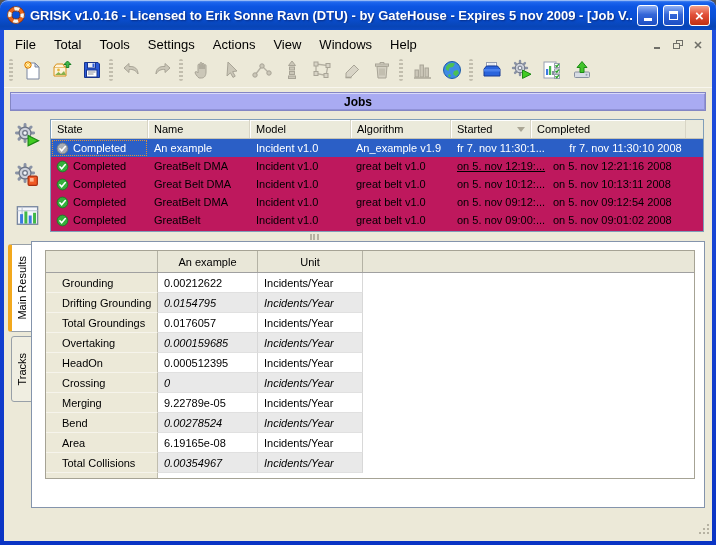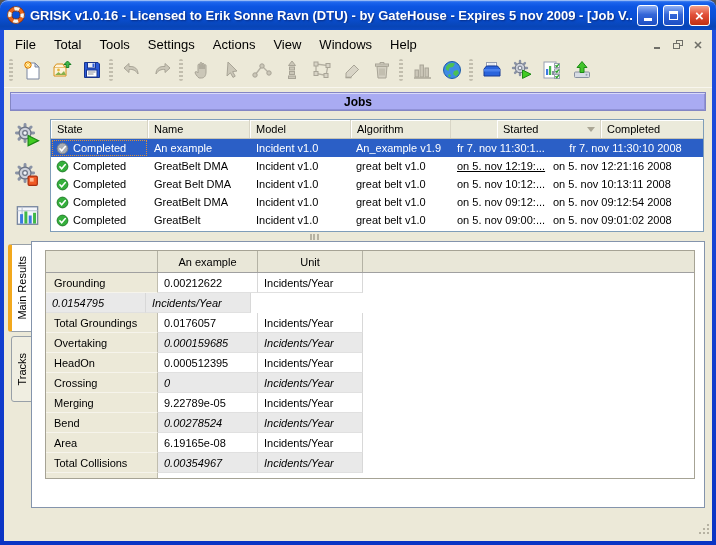--- a/index.html
+++ b/index.html
@@ -54,21 +54,21 @@
   #results-bar { margin-top:2px; }
 
   
   #jobs-area { height:123px; flex:none; display:flex; }
   #side-icons { width:46px; flex:none; display:flex; flex-direction:column; align-items:center;
     padding-top:9px; gap:10px; }
   .side-btn { width:30px; height:30px; display:flex; align-items:center; justify-content:center; background:none; border:0; }
   .side-btn svg { width:27px; height:27px; }
 
   #jobs-table { flex:1; margin:8px 8px 0 0; height:113px; border:1px solid #7f9db9;
-    background:#ffffff; overflow:hidden; font-size:11px; }
+    background:#be185d; overflow:hidden; font-size:11px; }
   #jobs-header { display:flex; height:19px; background:#ebeadb; border-bottom:1px solid #c6c3b4; }
   .jh { flex:none; position:relative; padding:3px 4px 0 6px; white-space:nowrap; overflow:hidden;
     border-right:1px solid #d8d5c6; box-shadow:inset 1px 1px 0 #fff; color:#000; }
   .sort-arrow { position:absolute; right:5px; top:7px; width:0; height:0;
     border-left:4px solid transparent; border-right:4px solid transparent;
     border-top:5px solid #aaa695; }
   .job-row { display:flex; height:18px; }
   .jc { flex:none; display:flex; align-items:center; padding:0 4px 0 6px;
     white-space:nowrap; overflow:hidden; }
   .jc.state { gap:4px; padding-left:5px; }
@@ -89,21 +89,21 @@
 
   #results-panel { flex:1; background:#fff; border:1px solid #8494ac; position:relative; z-index:2; }
   #results-table { position:absolute; left:13px; top:8px; width:650px;
     border:1px solid #a6a395; font-size:11px; background:#fff; }
   #results-header { display:flex; height:22px; background:#e9e7d8; border-bottom:1px solid #a0a0a0; }
   .rh { flex:none; display:flex; align-items:center; justify-content:center;
     border-right:1px solid #b4b2a4; color:#000; }
   .rh-fill { flex:1; }
   .res-row { display:flex; height:20px; }
   .rl { width:112px; flex:none; background:#ece9d8; border-right:1px solid #c0bdae;
-    border-bottom:1px solid #f6f4ec; padding-left:8px; display:flex; align-items:center;text-align:center; }
+    border-bottom:1px solid #f6f4ec; padding-left:16px; display:flex; align-items:center;text-align:center; }
   .rv { width:100px; flex:none; padding-left:6px; border-right:1px solid #d8d8d8;
     border-bottom:1px solid #e0e0e0; display:flex; align-items:center; }
   .ru { width:105px; flex:none; padding-left:6px; border-right:1px solid #d8d8d8;
     border-bottom:1px solid #e0e0e0; display:flex; align-items:center; }
   .res-row.even .rv, .res-row.even .ru { background:#e9e9e9;font-style:italic; }
   .res-fill { flex:1; background:#fff; }
   .res-strip { display:flex; height:5px; }
   .res-strip .s1 { width:112px; background:#ece9d8; border-right:1px solid #c0bdae; }
 
   .splitter-grip { position:absolute; width:10px; height:6px;
@@ -408,21 +408,21 @@
               </svg>
             </span>
           </button>
         </div>
       <div id="jobs-table">
         <div id="jobs-header">
             <div class="jh" style="width: 97px;"><span>State</span></div>
             <div class="jh" style="width: 102px;"><span>Name</span></div>
             <div class="jh" style="width: 101px;"><span>Model</span></div>
             <div class="jh" style="width: 100px;"><span>Algorithm</span></div>
-            <div class="jh" style="width: 104px; margin-left: 46px;"><span>Started</span><span class="sort-arrow"></span></div>
+            <div class="jh" style="width: 80px;"><span>Started</span><span class="sort-arrow"></span></div>
             <div class="jh" style="width: 155px;"><span>Completed</span></div>
           </div>
         <div id="jobs-body">
             <div class="job-row selected">
               <div class="jc state" style="width: 97px;">
                 <span class="st-ic">
                   <svg viewBox="0 0 14 14">
                     <circle cx="7" cy="7" r="5.8" fill="#a8adb4" stroke="#787d84"></circle>
                     <path d="M4.2 7.3l1.9 2.2 3.9-4.6" fill="none" stroke="#fff" stroke-width="1.7" stroke-linecap="round"></path>
                   </svg>
@@ -589,20 +589,21 @@
               <div class="rh-fill"></div>
             </div>
           <div id="results-body">
               <div class="res-row odd">
                 <div class="rl">Grounding</div>
                 <div class="rv">0.00212622</div>
                 <div class="ru">Incidents/Year</div>
                 <div class="res-fill"></div>
               </div>
               <div class="res-row even">
+                <div class="rl">Drifting Grounding</div>
                 <div class="rv">0.0154795</div>
                 <div class="ru">Incidents/Year</div>
                 <div class="res-fill"></div>
               </div>
               <div class="res-row odd">
                 <div class="rl">Total Groundings</div>
                 <div class="rv">0.0176057</div>
                 <div class="ru">Incidents/Year</div>
                 <div class="res-fill"></div>
               </div>

